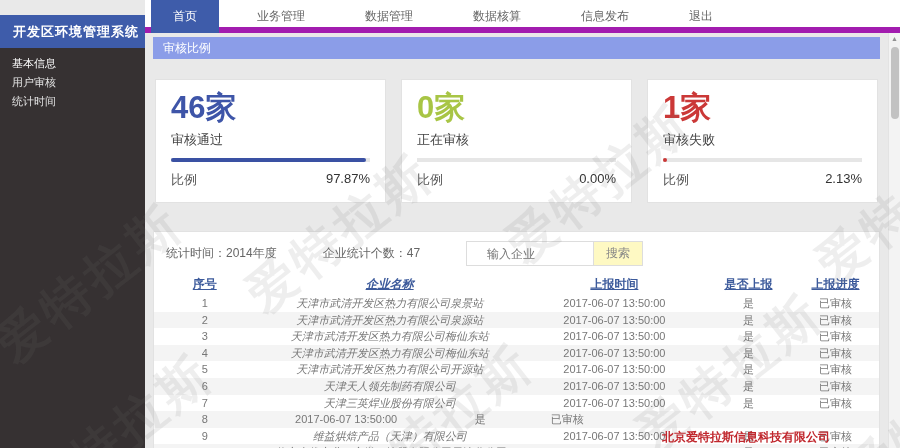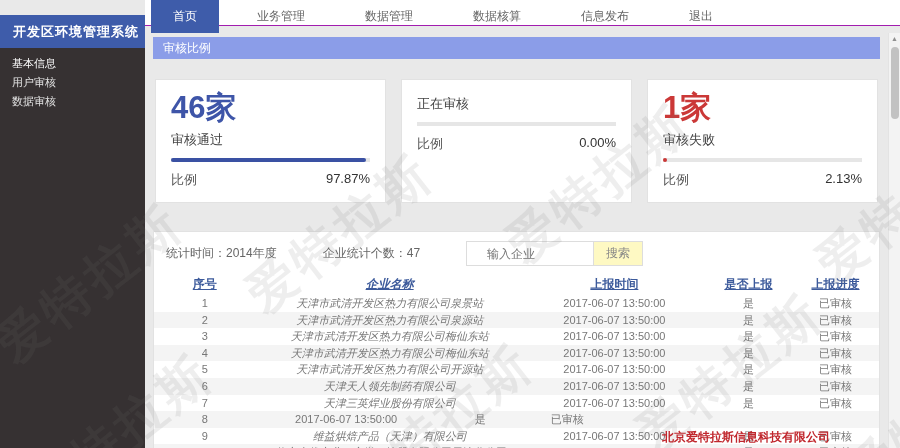--- a/index.html
+++ b/index.html
@@ -8,32 +8,32 @@
 
   
   .sidebar { position:absolute; left:0; top:15px; width:145px; height:448px; background:#363132; z-index:2; }
   .sidebar-header { height:33px; background:#3e5caa; color:#fff; font-size:13px; font-weight:bold;
     line-height:33px; padding-left:13px; letter-spacing:1px; }
   .sidebar-menu { padding-top:6px; }
   .sidebar-item { height:19px; line-height:19px; padding-left:12px; font-size:11px; color:#e3e3e3; cursor:pointer; }
   .sidebar-item.active { color:#ffffff; }
 
   
-  .topnav { position:absolute; left:145px; top:0; right:0; height:26px; background:#ffffff;
-    border-bottom:1px solid #a21caf; z-index:2; white-space:nowrap; padding-left:6px; }
+  .topnav { position:absolute; left:145px; top:0; right:0; height:33px; background:#ffffff;
+    border-bottom:6px solid #a21caf; z-index:2; white-space:nowrap; padding-left:6px; }
   .nav-tab { display:inline-block; height:33px; line-height:33px; padding:0 22px; margin-right:16px;
     font-size:12px; color:#666; cursor:pointer; }
   .nav-tab.active { background:#3e5caa; color:#fff; }
 
   
   .content { position:absolute; left:145px; top:33px; right:12px; bottom:0; padding:4px 8px 0 8px; z-index:1; }
 
   .panel-header { height:22px; background:#8b9de8; color:#ffffff; font-size:12px;
     line-height:22px; padding-left:10px; }
-  .cards-row { display:flex; gap:15px; padding:20px 2px 16px 2px; }
+  .cards-row { display:flex; gap:15px; padding:20px 2px 16px 2px;align-items:flex-end; }
   .stat-card { flex:1; background:#ffffff; border:1px solid #e2e2e2; padding:10px 15px 13px 15px; }
   .stat-number { font-size:31px; font-weight:bold; line-height:36px; }
   .stat-label { font-size:13px; color:#444; margin:5px 0 9px 0; }
   .stat-bar { height:4px; background:#e6e6e6; position:relative; overflow:hidden; }
   .stat-bar-fill { position:absolute; left:0; top:0; height:4px; min-width:0; border-radius:2px; }
   .stat-ratio-row { display:flex; justify-content:space-between; font-size:13px; color:#555; margin-top:9px; }
   .stat-ratio-val { color:#333; }
 
   
   .table-panel { margin-top:12px; background:#ffffff; border:1px solid #e2e2e2; border-bottom:none;
@@ -75,21 +75,21 @@
   <div class="sidebar-header">开发区环境管理系统</div>
   <div class="sidebar-menu">
 
   <div class="sidebar-item active">
         <span>基本信息</span>
       </div>
       <div class="sidebar-item">
         <span>用户审核</span>
       </div>
       <div class="sidebar-item">
-        <span>数据审核</span>
+        <span>统计时间</span>
       </div>
     </div>
 </div>
 
 <div class="topnav">
   
 <div class="nav-tab active">
       <span>首页</span>
     </div><div class="nav-tab">
       <span>业务管理</span>
@@ -117,20 +117,23 @@
         <div class="stat-bar">
           <div class="stat-bar-fill" style="width: 97.87%; background: rgb(58, 81, 163);"></div>
         </div>
         <div class="stat-ratio-row">
           <span>比例</span>
           <span class="stat-ratio-val">97.87%</span>
         </div>
       </div>
 
       <div class="stat-card">
+        <div class="stat-number" style="color: rgb(168, 197, 69);">
+          <span>0</span><span>家</span>
+        </div>
         <div class="stat-label">正在审核</div>
         <div class="stat-bar">
           <div class="stat-bar-fill" style="width: 0%; background: rgb(168, 197, 69);"></div>
         </div>
         <div class="stat-ratio-row">
           <span>比例</span>
           <span class="stat-ratio-val">0.00%</span>
         </div>
       </div>
 

